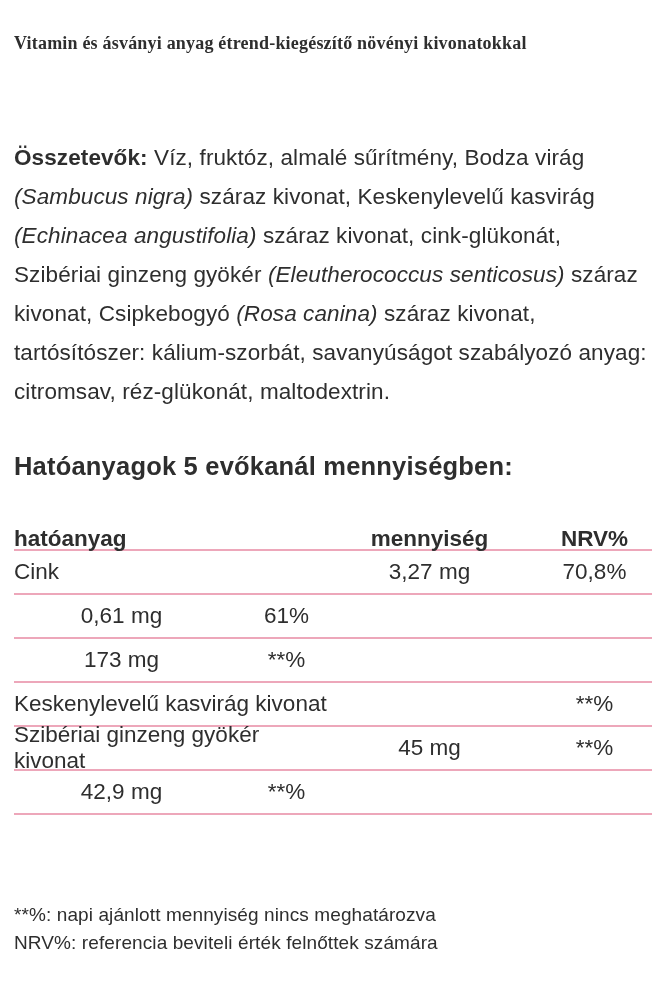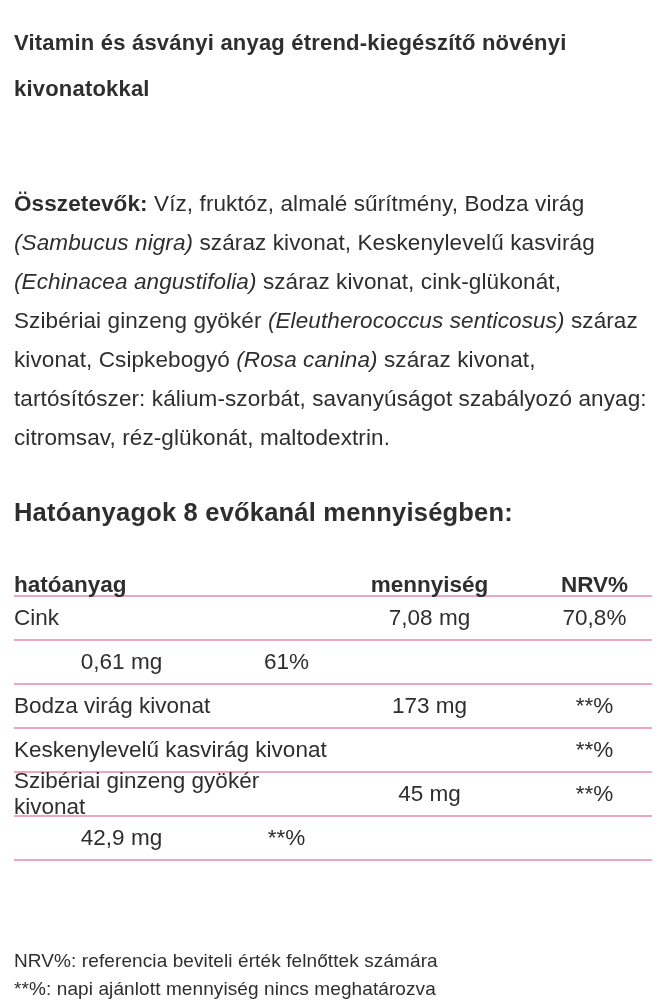--- a/index.html
+++ b/index.html
@@ -6,26 +6,27 @@
   html, body {
     width: 666px; height: 1000px;
     background: #ffffff;
     font-family: "Liberation Sans", "DejaVu Sans", sans-serif;
     color: #2e2e2e;
     overflow: hidden;
   }
   .page { width: 666px; height: 1000px; padding: 16px 14px 0 14px; }
 
   .page-title {
-    font-size: 22px;
+    font-size: 18px;
     font-weight: 700;
     line-height: 46px;
     max-width: 600px;
     letter-spacing: 0.2px;
     padding-top: 4px;
+    font-family: Liberation Serif, serif;
   }
 
   .ingredients {
     margin-top: 72px;
     font-size: 22.5px;
     line-height: 39px;
     max-width: 640px;
     letter-spacing: 0.1px;
   }
   .ingredients .lead { font-weight: 700; }
@@ -56,42 +57,41 @@
 </style>
 </head>
 <body>
 
 <div class="page">
 
   <h1 class="page-title">Vitamin és ásványi anyag étrend-kiegészítő növényi kivonatokkal</h1>
 
   <p class="ingredients"><span class="lead">Összetevők:</span><span id="ingredients-segments"><span> Víz, fruktóz, almalé sűrítmény, Bodza virág </span><span class="lat">(Sambucus nigra)</span><span> száraz kivonat, Keskenylevelű kasvirág </span><span class="lat">(Echinacea angustifolia)</span><span> száraz kivonat, cink-glükonát, Szibériai ginzeng gyökér </span><span class="lat">(Eleutherococcus senticosus)</span><span> száraz kivonat, Csipkebogyó </span><span class="lat">(Rosa canina)</span><span> száraz kivonat, tartósítószer: kálium-szorbát, savanyúságot szabályozó anyag: citromsav, réz-glükonát, maltodextrin.</span></span></p>
 
-  <h2 class="section-heading">Hatóanyagok 8 evőkanál mennyiségben:</h2>
+  <h2 class="section-heading">Hatóanyagok 5 evőkanál mennyiségben:</h2>
 
   <div class="actives-table">
     <div class="thead">
       <span class="col-name">hatóanyag</span>
       <span class="col-amount">mennyiség</span>
       <span class="col-nrv">NRV%</span>
     </div>
     <div id="table-body">
   <div class="trow">
     <span class="col-name">Cink</span>
-    <span class="col-amount">7,08 mg</span>
+    <span class="col-amount">3,27 mg</span>
     <span class="col-nrv">70,8%</span>
   </div>
 
   <div class="trow">
     <span class="col-amount">0,61 mg</span>
     <span class="col-nrv">61%</span>
   </div>
 
   <div class="trow">
-    <span class="col-name">Bodza virág kivonat</span>
     <span class="col-amount">173 mg</span>
     <span class="col-nrv">**%</span>
   </div>
 
   <div class="trow">
     <span class="col-name">Keskenylevelű kasvirág kivonat</span>
     <span class="col-nrv">**%</span>
   </div>
 
   <div class="trow">
@@ -101,17 +101,17 @@
   </div>
 
   <div class="trow">
     <span class="col-amount">42,9 mg</span>
     <span class="col-nrv">**%</span>
   </div>
 </div>
   </div>
 
   <div class="footnotes">
+    <p>**%: napi ajánlott mennyiség nincs meghatározva</p>
     <p>NRV%: referencia beviteli érték felnőttek számára</p>
-    <p>**%: napi ajánlott mennyiség nincs meghatározva</p>
   </div>
 
 </div>
 
 </body></html>

